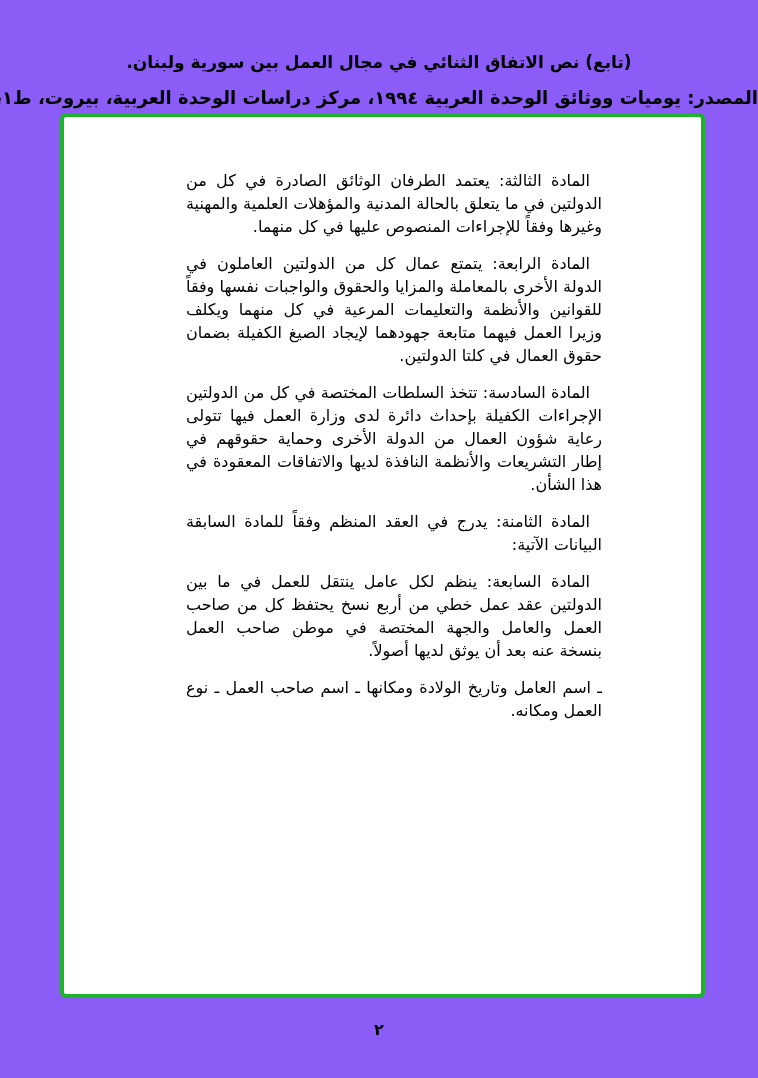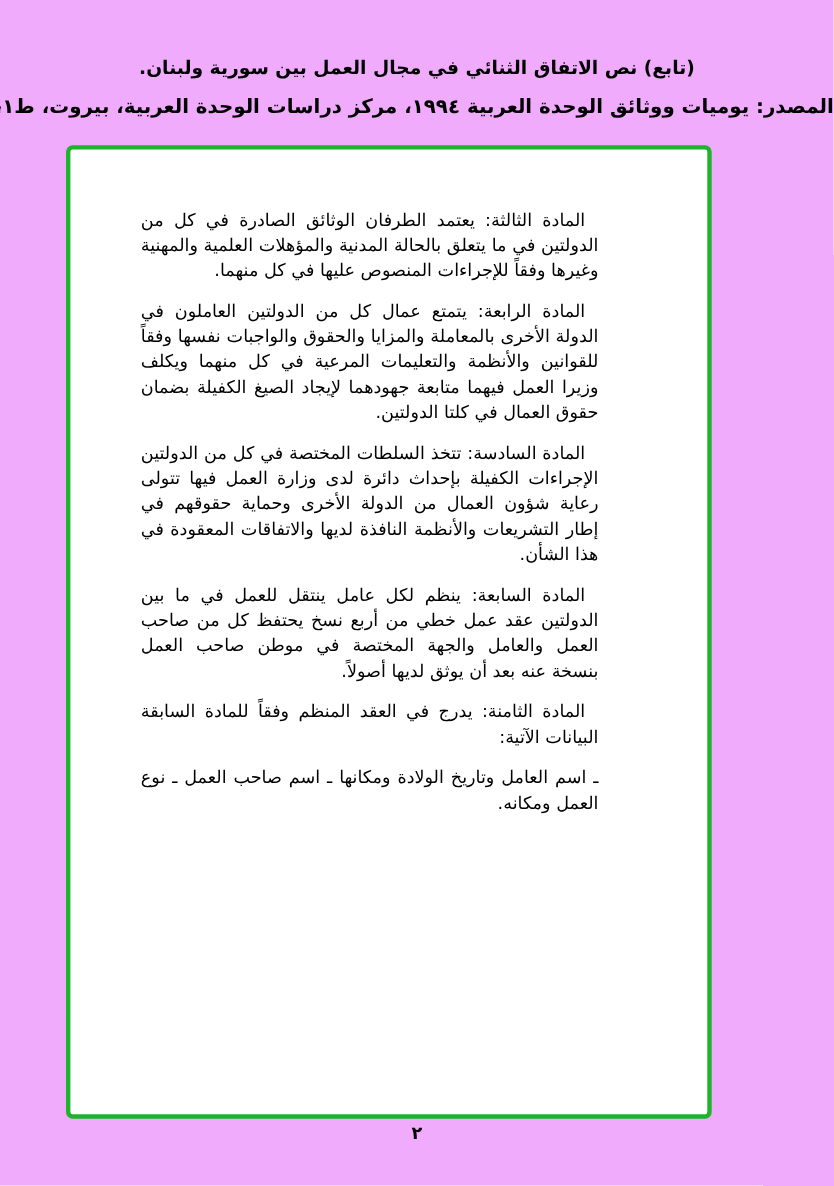--- a/index.html
+++ b/index.html
@@ -6,21 +6,21 @@
   html, body {
     width: 758px; height: 1078px;
     background: #ffffff;
     font-family: "DejaVu Sans", sans-serif;
     color: #000000;
     overflow: hidden;
   }
   .page {
     position: relative;
     width: 758px; height: 1078px;
-    background: #f0abfc;
+    background: #8b5cf6;
   }
   .doc-header {
     position: absolute;
     top: 50px; left: 0; right: 0;
     text-align: center;
     direction: rtl;
   }
   .doc-title {
     font-size: 17px;
     font-weight: bold;
@@ -29,22 +29,22 @@
   }
   .doc-source {
     margin-top: 15px;
     font-size: 18px;
     font-weight: bold;
     line-height: 17px;
     white-space: nowrap;
   }
   .green-box {
     position: absolute;
-    left: 60px; top: 132px;
-    width: 587px; height: 885px;
+    left: 60px; top: 113px;
+    width: 645px; height: 885px;
     border: 4px solid #1db32b;
     border-radius: 6px;
     background: #ffffff;
     overflow: hidden;
     text-decoration: underline;
   }
   .box-content {
     position: absolute;
     top: 52px; right: 99px;
     width: 416px;
@@ -77,21 +77,21 @@
   <div class="doc-header">
     <div class="doc-title" dir="rtl">(تابع) نص الاتفاق الثنائي في مجال العمل بين سورية ولبنان.</div>
     <div class="doc-source" dir="rtl">المصدر: يوميات ووثائق الوحدة العربية ١٩٩٤، مركز دراسات الوحدة العربية، بيروت، ط١، ١٩٩٥، ص ٥٦٣ - ٥٦٤.</div>
   </div>
 
   <div class="green-box" style="border-color: rgb(29, 179, 43);">
     <div class="box-content">
       <p class="article" dir="rtl">المادة الثالثة: يعتمد الطرفان الوثائق الصادرة في كل من الدولتين في ما يتعلق بالحالة المدنية والمؤهلات العلمية والمهنية وغيرها وفقاً للإجراءات المنصوص عليها في كل منهما.</p>
       <p class="article" dir="rtl">المادة الرابعة: يتمتع عمال كل من الدولتين العاملون في الدولة الأخرى بالمعاملة والمزايا والحقوق والواجبات نفسها وفقاً للقوانين والأنظمة والتعليمات المرعية في كل منهما ويكلف وزيرا العمل فيهما متابعة جهودهما لإيجاد الصيغ الكفيلة بضمان حقوق العمال في كلتا الدولتين.</p>
       <p class="article" dir="rtl">المادة السادسة: تتخذ السلطات المختصة في كل من الدولتين الإجراءات الكفيلة بإحداث دائرة لدى وزارة العمل فيها تتولى رعاية شؤون العمال من الدولة الأخرى وحماية حقوقهم في إطار التشريعات والأنظمة النافذة لديها والاتفاقات المعقودة في هذا الشأن.</p>
+      <p class="article" dir="rtl">المادة الثامنة: يدرج في العقد المنظم وفقاً للمادة السابقة البيانات الآتية:</p>
       <p class="article" dir="rtl">المادة السابعة: ينظم لكل عامل ينتقل للعمل في ما بين الدولتين عقد عمل خطي من أربع نسخ يحتفظ كل من صاحب العمل والعامل والجهة المختصة في موطن صاحب العمل بنسخة عنه بعد أن يوثق لديها أصولاً.</p>
-      <p class="article" dir="rtl">المادة الثامنة: يدرج في العقد المنظم وفقاً للمادة السابقة البيانات الآتية:</p>
       <p dir="rtl">ـ اسم العامل وتاريخ الولادة ومكانها ـ اسم صاحب العمل ـ نوع العمل ومكانه.</p>
     </div>
   </div>
 
   <div class="page-number">٢</div>
 
 </div>
 
 </body></html>

